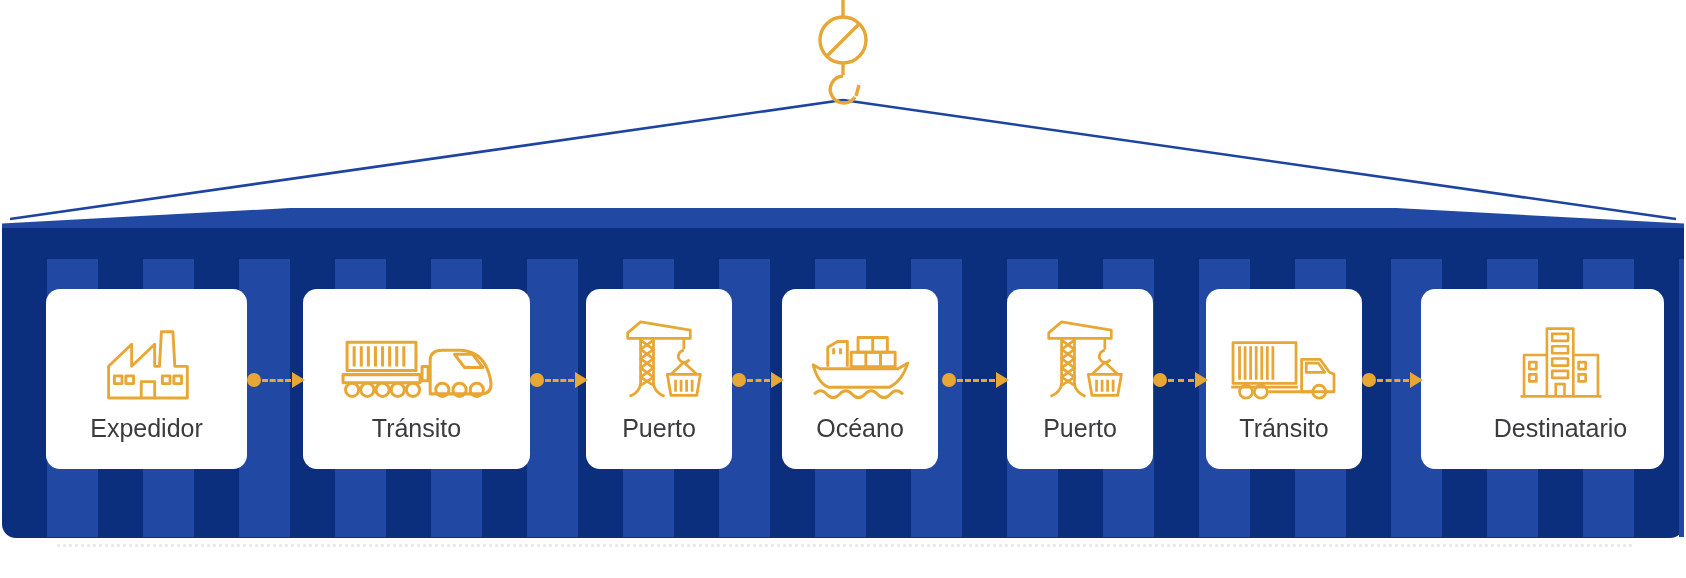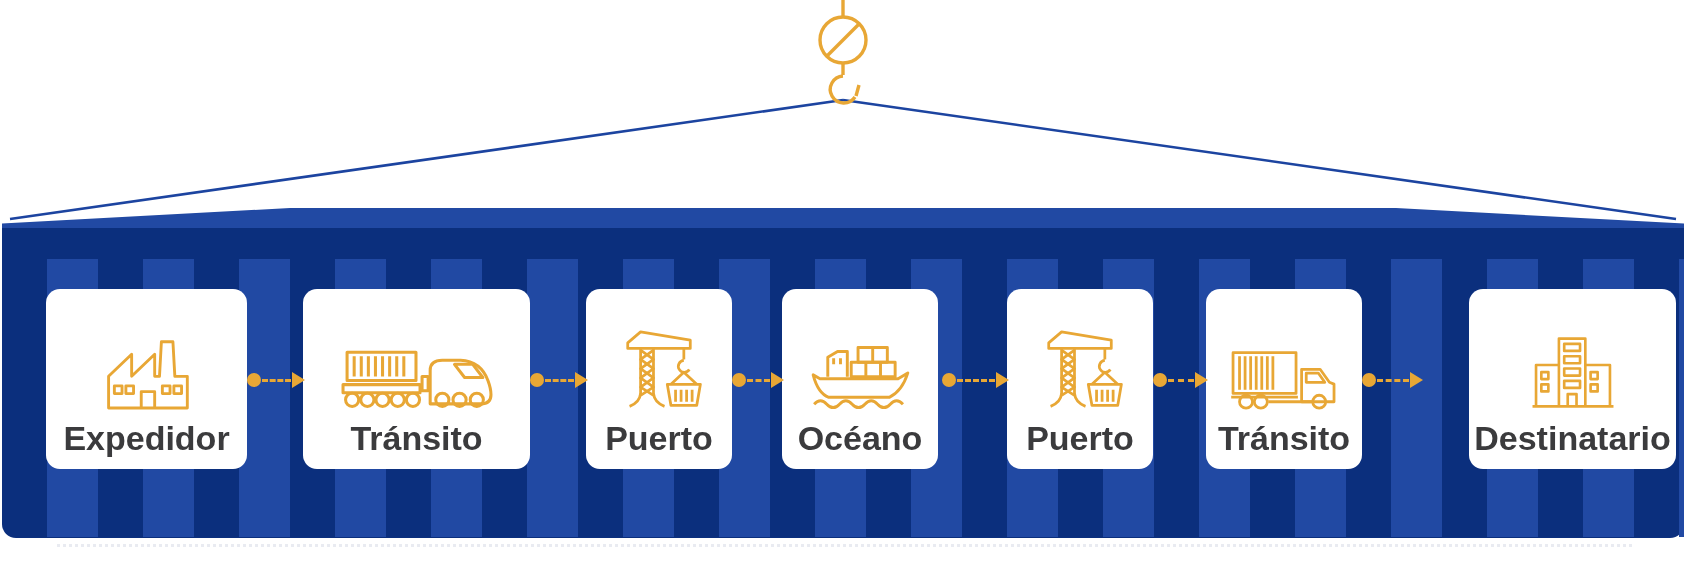--- a/index.html
+++ b/index.html
@@ -21,29 +21,29 @@
       background:repeating-linear-gradient(to right,
         transparent 0 45px, var(--blue) 45px 96px);}
   .ground-shadow{position:absolute;left:57px;top:544px;width:1575px;height:0;
       border-top:3px dotted #e9ebf1;}
 
   
   .card{position:absolute;top:289px;height:180px;background:#fff;
       border-radius:14px;display:flex;flex-direction:column;
       justify-content:flex-end;align-items:center;z-index:3;}
   .card .icon-wrap{margin-bottom:13px;display:flex;justify-content:center;align-items:flex-end;}
-  .card .label{margin-bottom:16px;font-size:34px;line-height:29px;
-      color:var(--label_text);white-space:nowrap;font-weight:bold;}
+  .card .label{margin-bottom:26px;font-size:25px;line-height:29px;
+      color:var(--label_text);white-space:nowrap;}
   .c1{left:46px;width:201px;}
   .c2{left:303px;width:227px;}
   .c3{left:586px;width:146px;}
   .c4{left:782px;width:156px;}
   .c5{left:1007px;width:146px;}
   .c6{left:1206px;width:156px;}
-  .c7{left:1469px;width:207px;}
+  .c7{left:1421px;width:207px;padding-left:36px;}
 
   .icon-svg{color:var(--gold);}
 
   
   .arrow{position:absolute;top:372px;height:16px;display:flex;
       align-items:center;z-index:4;}
   .arrow .dot{flex:none;width:14px;height:14px;border-radius:50%;
       background:var(--gold);}
   .arrow .dash{flex:1;height:0;border-top:3px dashed var(--gold);margin:0 1px;}
   .arrow .head{flex:none;width:0;height:0;border-left:13px solid var(--gold);

